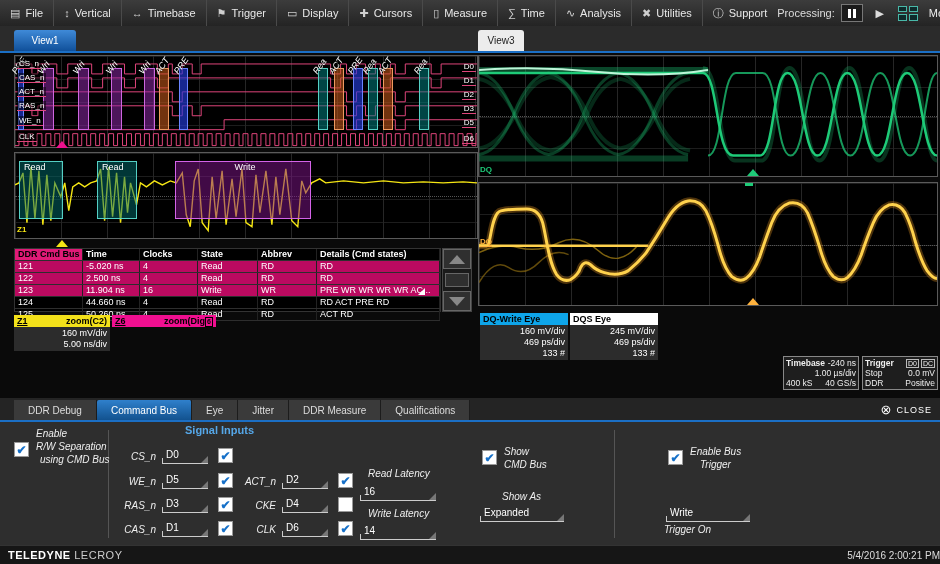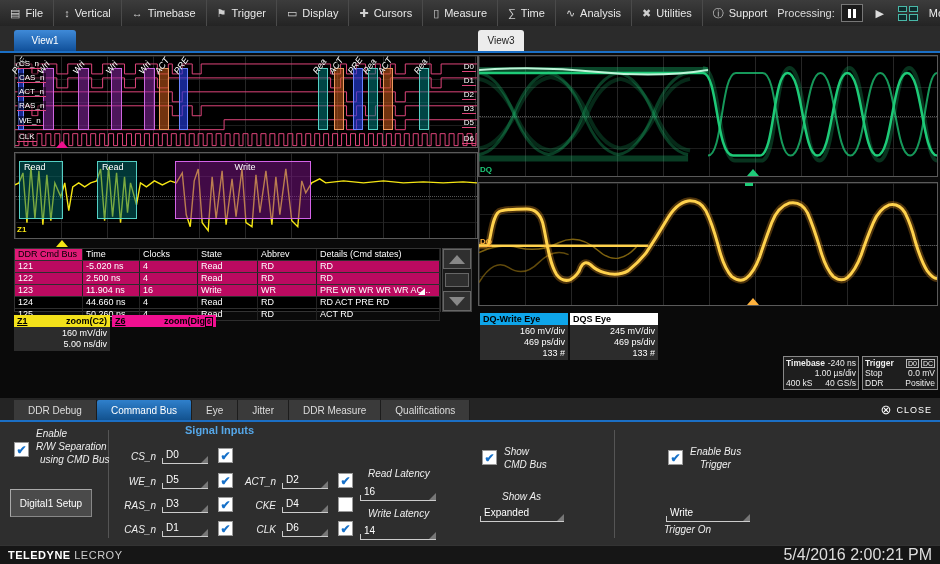--- a/index.html
+++ b/index.html
@@ -60,21 +60,21 @@
   .marker{position:absolute;width:0;height:0;border-left:6px solid transparent;
     border-right:6px solid transparent;}
   .axis-tag{position:absolute;font-size:8px;font-weight:bold;}
 
   
   #cmd-table{position:absolute;left:14px;top:248px;width:427px;height:64px;background:#000;
     font-size:9px;color:#fff;border:1px solid #333;}
   .trow{display:flex;border-bottom:1px solid #2e2e2e;align-items:stretch;}
   .trow div{padding:0 3px;overflow:hidden;white-space:nowrap;border-right:1px solid #222;line-height:11px;}
   .c0{width:68px;}.c1{width:57px;}.c2{width:58px;}.c3{width:60px;}.c4{width:59px;}.c5{flex:1;position:relative;}
-  #thead{font-weight:normal;height:12px;line-height:12px;}
+  #thead{font-weight:bold;height:12px;line-height:12px;}
   #thead .c0{background:#e01a77;color:#000;}
   .trow.sel{background:#bb0a60;}
   .detail-flag{position:absolute;right:14px;bottom:1px;width:0;height:0;
     border-bottom:7px solid #fff;border-left:7px solid transparent;}
   #table-scrollbar{position:absolute;left:442px;top:248px;width:30px;height:64px;
     background:#1a1a1a;border:1px solid #444;display:flex;flex-direction:column;justify-content:space-between;}
   .sb-arrow{height:20px;background:#2f2f2f;border:1px solid #666;display:flex;align-items:center;justify-content:center;}
   .sb-up{width:0;height:0;border-left:8px solid transparent;border-right:8px solid transparent;border-bottom:9px solid #888;}
   .sb-down{width:0;height:0;border-left:8px solid transparent;border-right:8px solid transparent;border-top:9px solid #888;}
   #sb-thumb{height:14px;margin:1px 2px;background:#2f2f2f;border:1px solid #666;}
@@ -124,21 +124,21 @@
   #digital-setup-btn{position:absolute;left:10px;top:91px;width:82px;height:28px;background:#4a4a4a;
     border:1px solid #888;border-left-color:#aaa;border-top-color:#aaa;color:#fff;font-size:10px;
     display:flex;align-items:center;justify-content:center;}
 
   
   #statusbar{position:absolute;left:0;top:545px;width:940px;height:19px;background:#161616;
     border-top:1px solid #333;display:flex;align-items:center;color:#fff;}
   #brand{margin-left:8px;font-size:11px;letter-spacing:.5px;}
   #brand b{font-weight:bold;}
   #brand span{font-weight:normal;color:#ccc;}
-  #datetime{margin-left:auto;margin-right:8px;font-size:16px;color:#ddd;}
+  #datetime{margin-left:auto;margin-right:0;font-size:10px;color:#ddd;}
 </style>
 </head>
 <body>
 
 <div id="screen">
 
   <div id="topbar">
     <div class="menu-item">
         <span class="mi-icon">▤</span>
         <span>File</span>
@@ -475,23 +475,20 @@
     </div>
     <div id="dlg-blue-line"></div>
 
     <div class="vdiv" style="left:108px;"></div>
     <div class="vdiv" style="left:614px;"></div>
 
     <div class="ital" style="left:36px;top:30px;">Enable</div>
     <div class="chk checked" style="left:14px;top:44px;"></div>
     <div class="ital" style="left:36px;top:43px;">R/W Separation</div>
     <div class="ital" style="left:40px;top:56px;">using CMD Bus</div>
-    <div id="digital-setup-btn">
-        <span>Digital1 Setup</span>
-      </div>
 
     <div class="section-title" style="left:185px;top:26px;text-align:right;">Signal Inputs</div>
     <div class="ital" style="left:106px;top:53px;width:50px;text-align:right;">CS_n</div>
     <div class="dd" style="left:162px;top:50px;width:46px;"><span>D0</span></div>
     <div class="chk checked" style="left:218px;top:50px;"></div>
 
     <div class="ital" style="left:106px;top:78px;width:50px;text-align:right;">WE_n</div>
     <div class="dd" style="left:162px;top:75px;width:46px;"><span>D5</span></div>
     <div class="chk checked" style="left:218px;top:75px;"></div>
 

